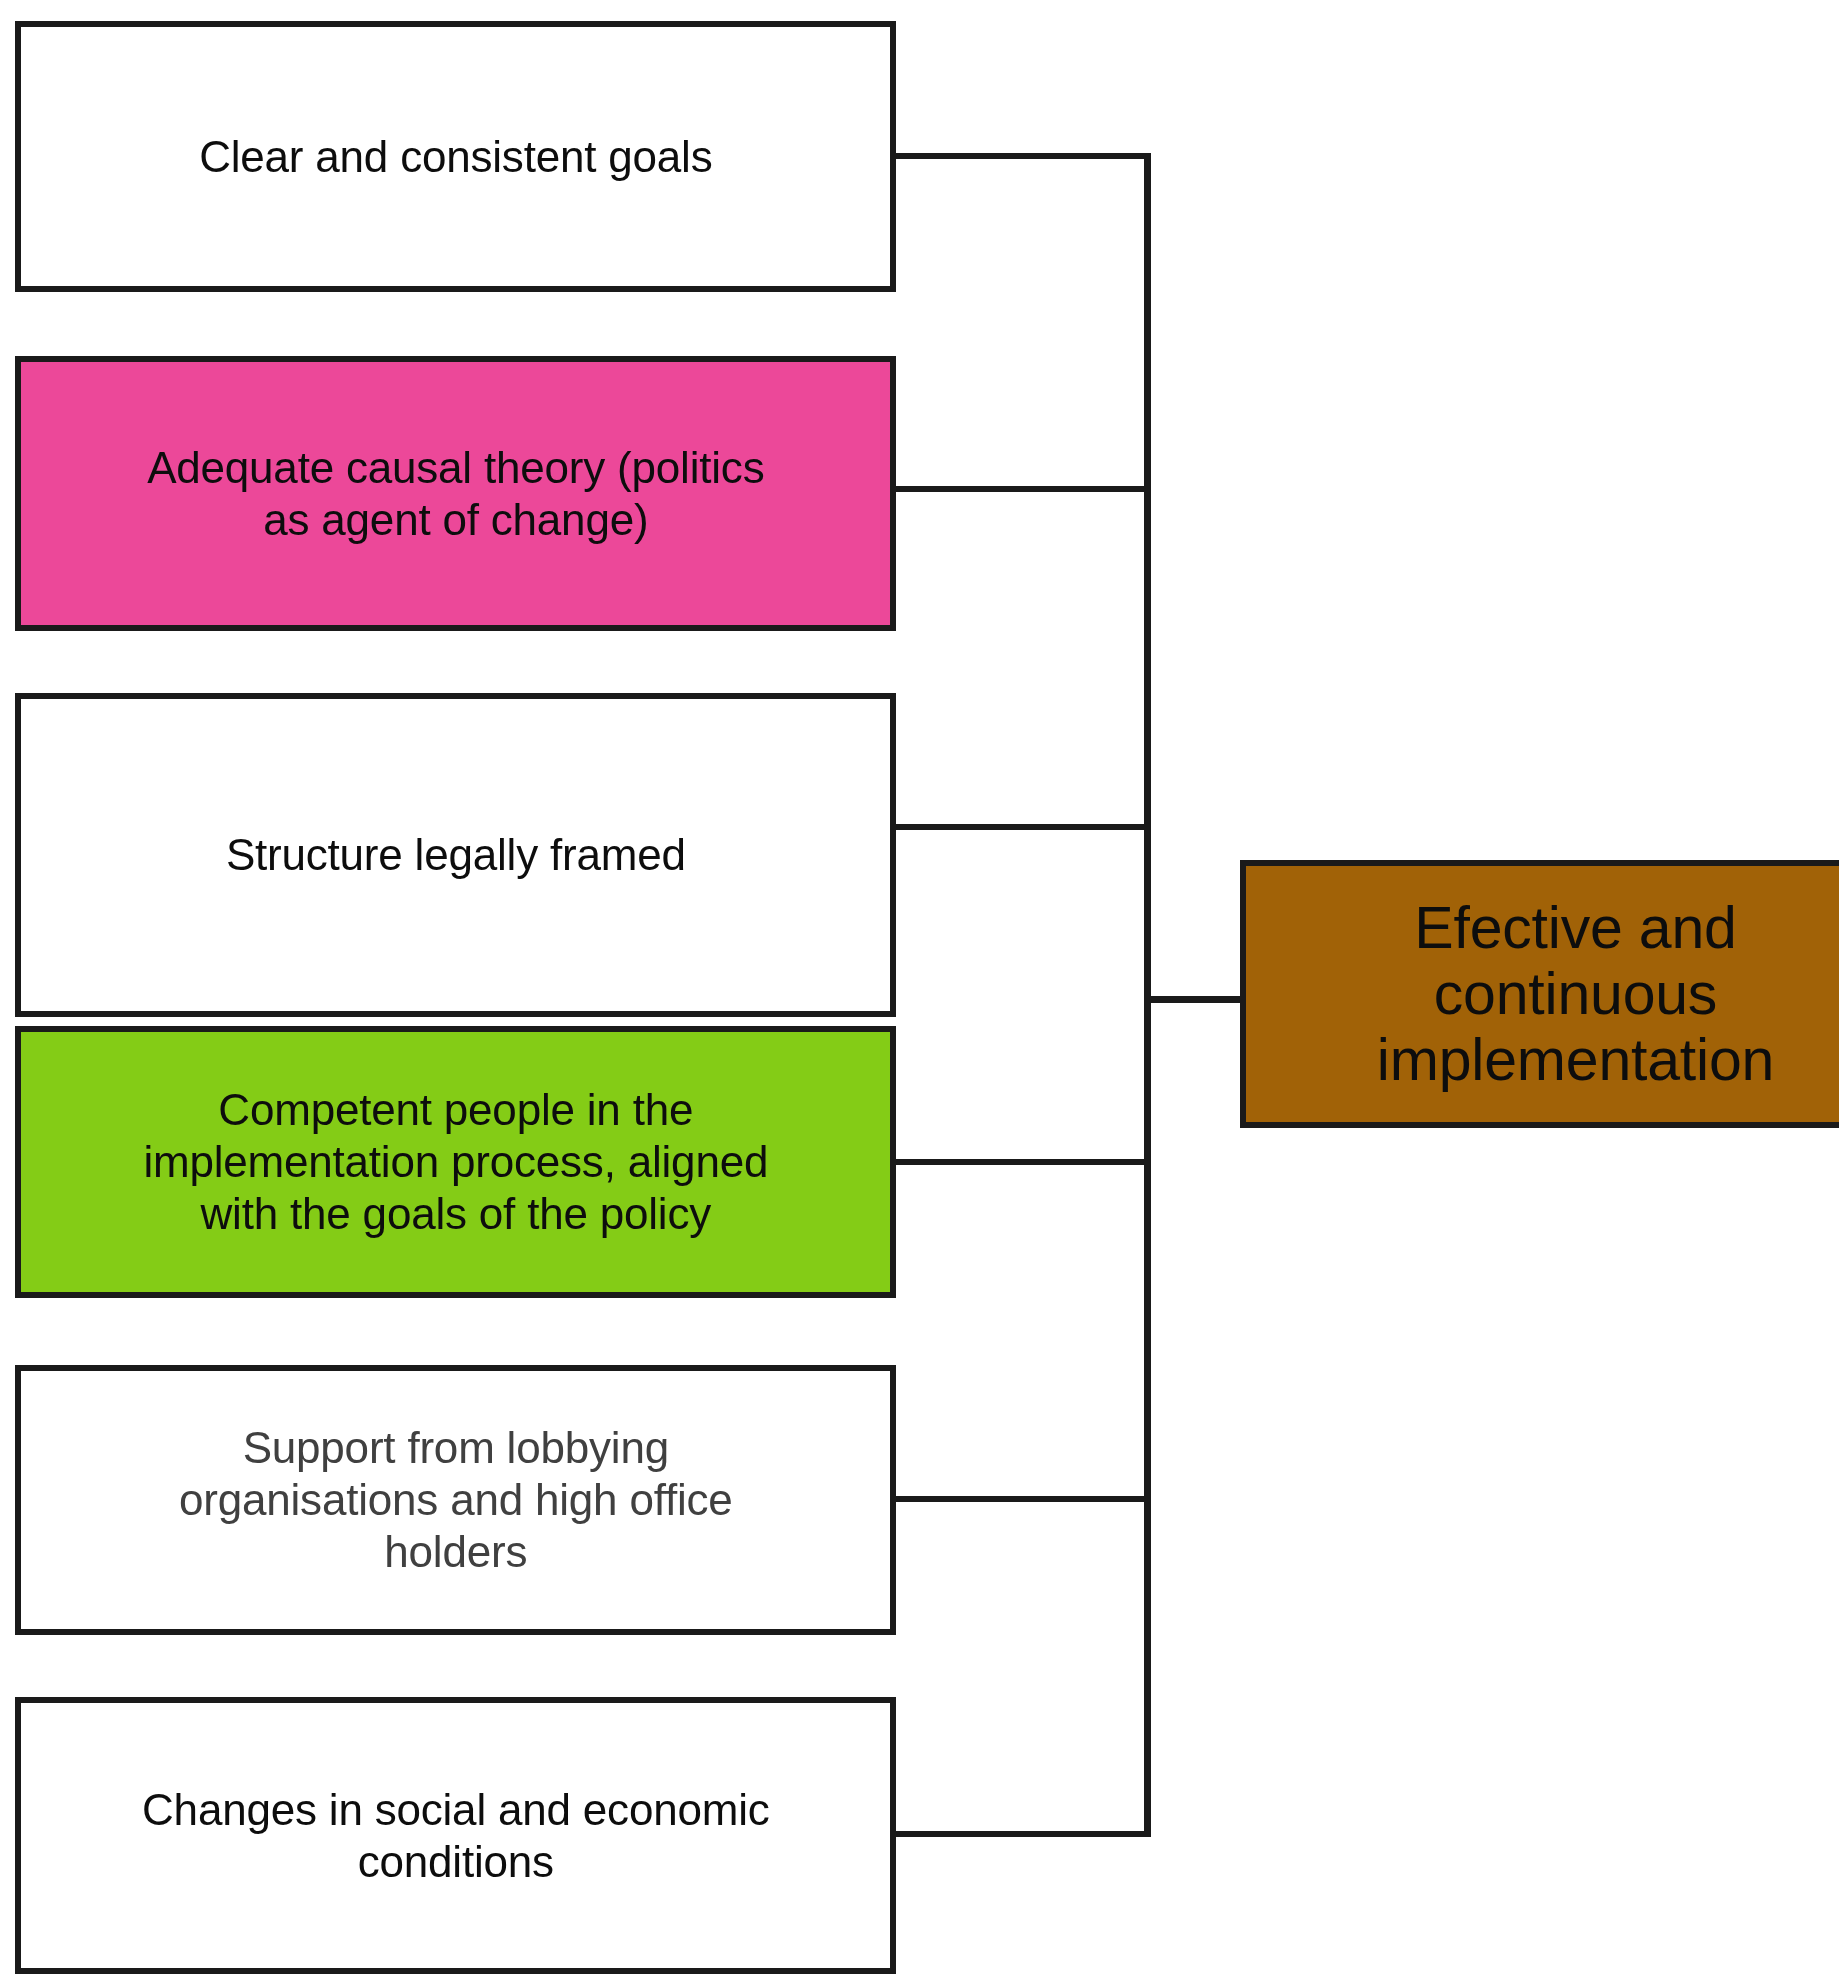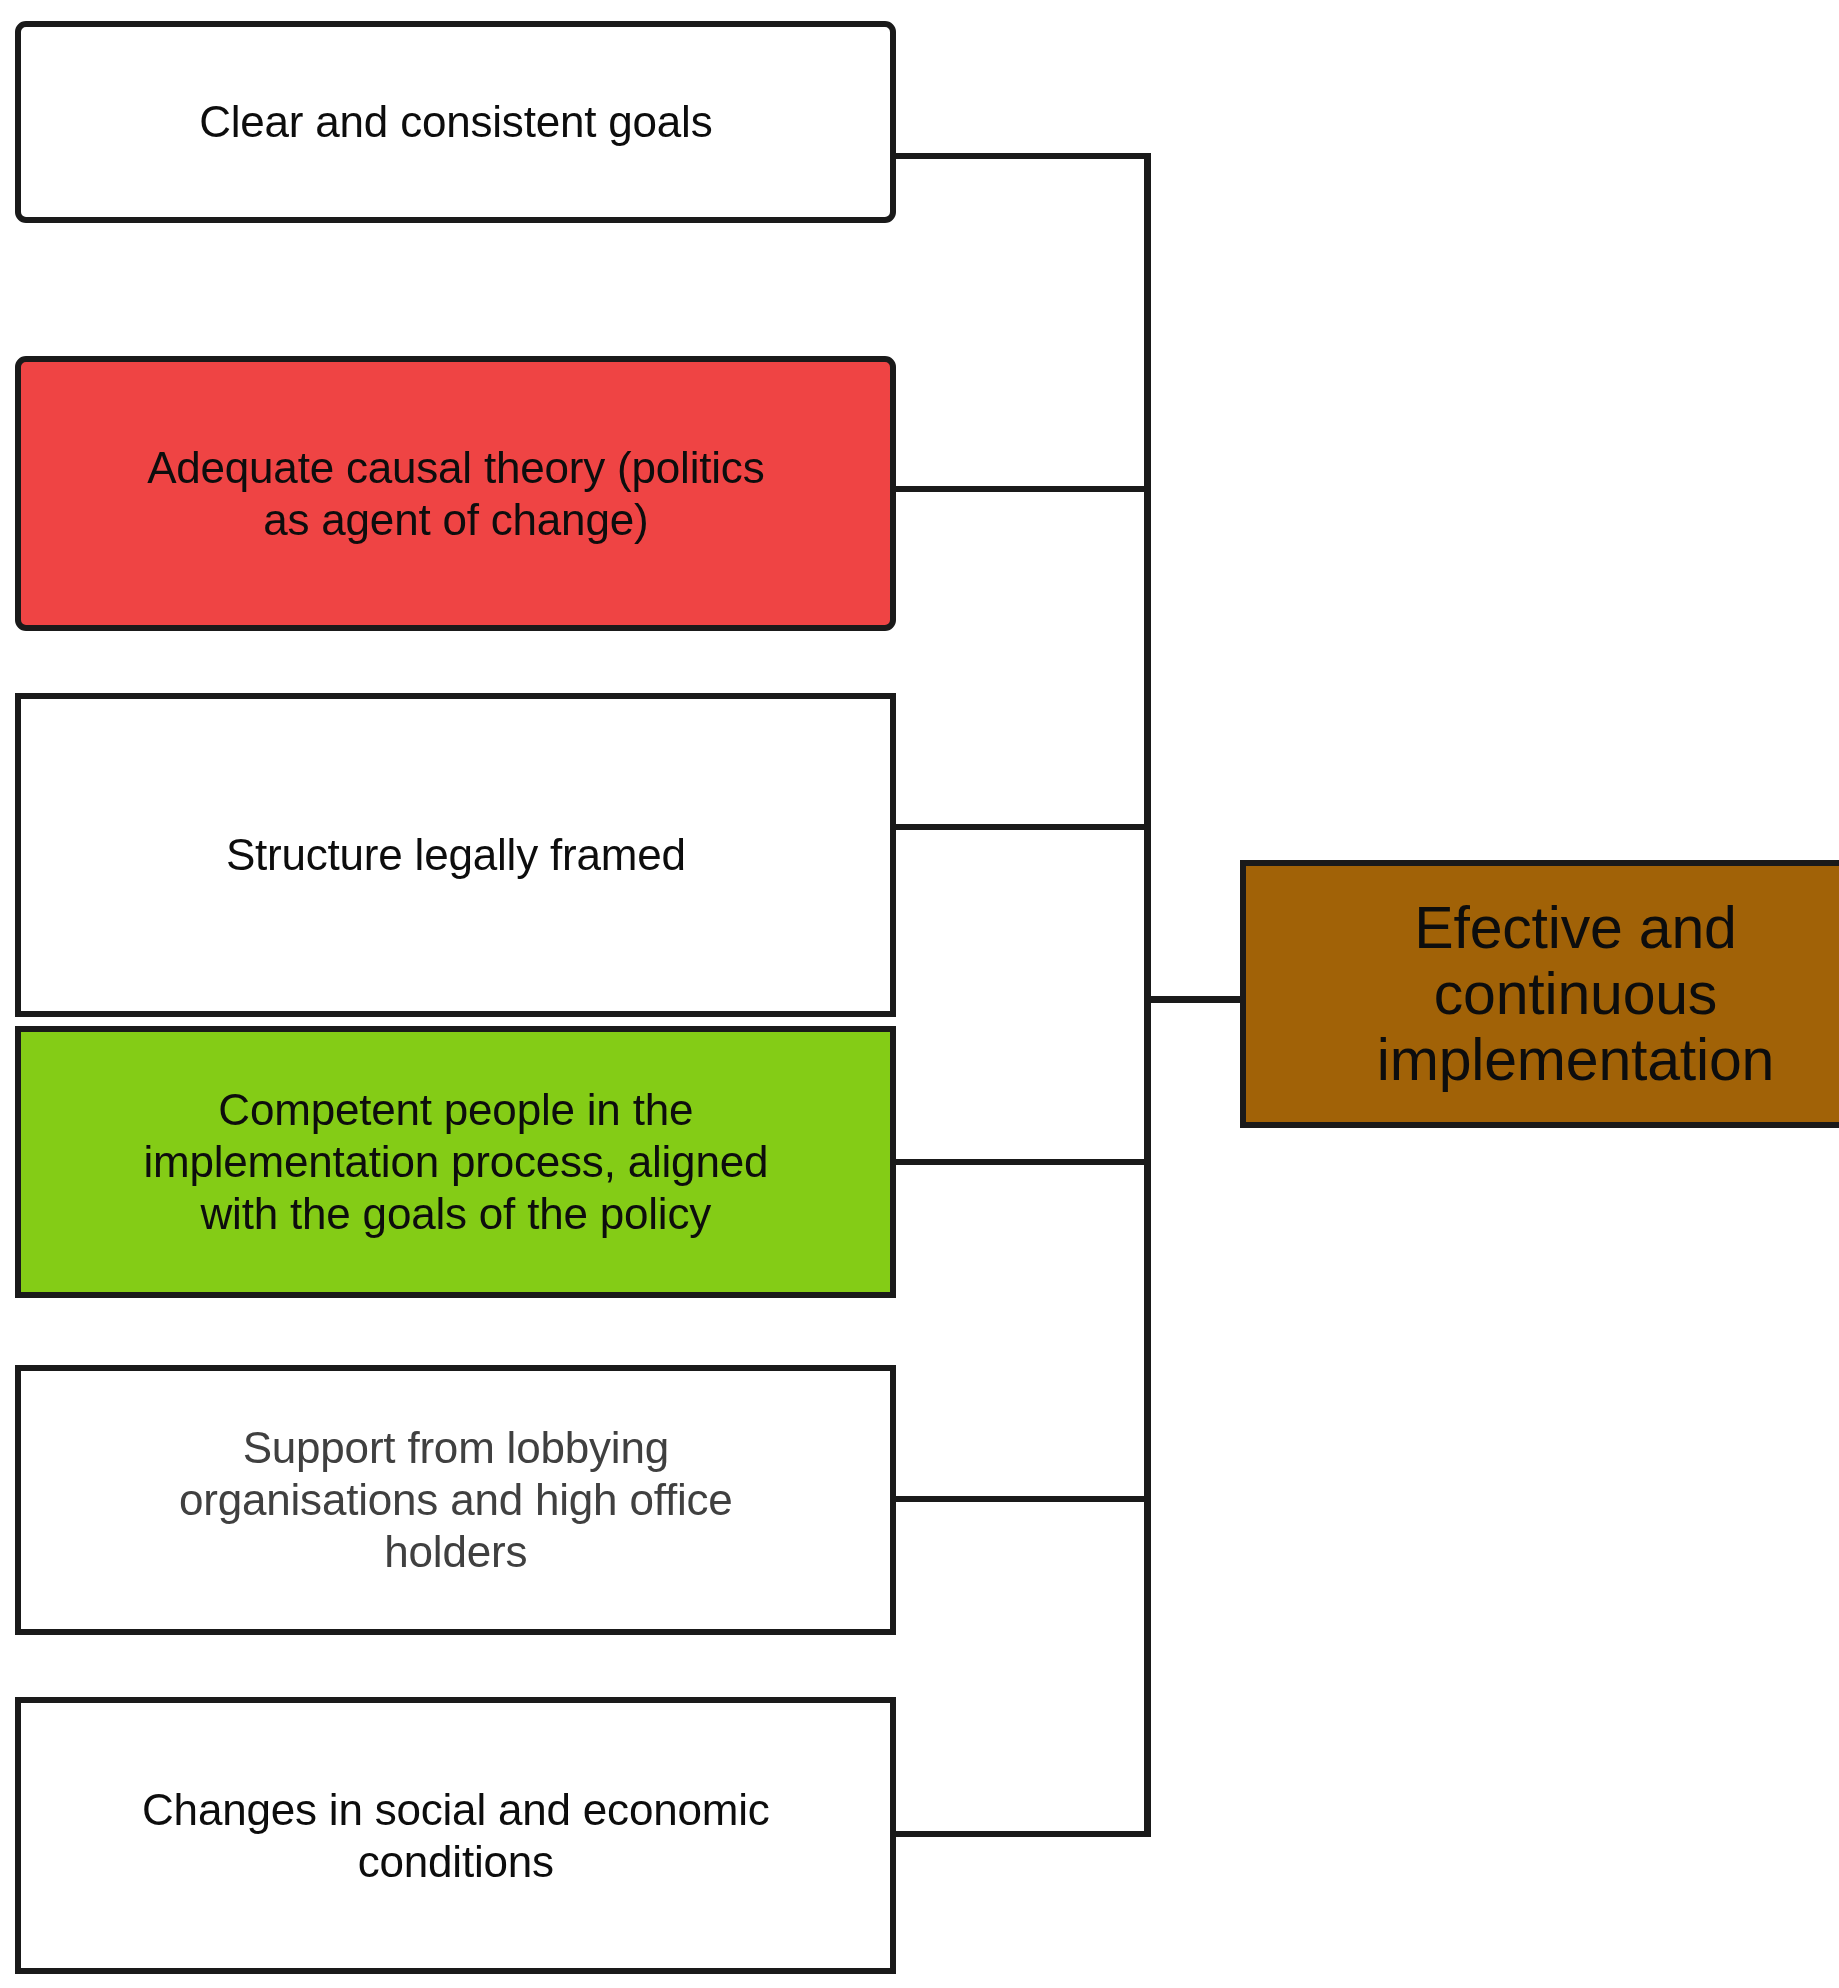--- a/index.html
+++ b/index.html
@@ -68,24 +68,24 @@
     background: #1a1a1a;
     height: 6.7px;
     z-index: 2;
   }
 </style>
 </head>
 <body>
 
 <div id="diagram-canvas" style="background: rgb(255, 255, 255);">
 
-  <div class="node-box factor-box" style="left: 15.3px; top: 21px; width: 881px; height: 202px; border-color: rgb(26, 26, 26); background: rgb(255, 255, 255); border-radius: 11px;">
+  <div class="node-box factor-box" style="left: 15.3px; top: 21px; width: 881px; height: 271px; border-color: rgb(26, 26, 26); background: rgb(255, 255, 255);">
     <span class="node-label" style="color: rgb(13, 13, 13);">Clear and consistent goals</span>
   </div>
-  <div class="node-box factor-box" style="left: 15.3px; top: 356px; width: 881px; height: 275px; border-color: rgb(26, 26, 26); background: #ef4444; border-radius: 11px;">
+  <div class="node-box factor-box" style="left: 15.3px; top: 356px; width: 881px; height: 275px; border-color: rgb(26, 26, 26); background: #ec4899;">
     <span class="node-label" style="color: rgb(13, 13, 13);">Adequate causal theory (politics
 as agent of change)</span>
   </div>
   <div class="node-box factor-box" style="left: 15.3px; top: 693px; width: 881px; height: 324px; border-color: rgb(26, 26, 26); background: rgb(255, 255, 255);">
     <span class="node-label" style="color: rgb(13, 13, 13);">Structure legally framed</span>
   </div>
   <div class="node-box factor-box" style="left: 15.3px; top: 1026px; width: 881px; height: 272px; border-color: rgb(26, 26, 26); background: #84cc16; text-align: center;">
     <span class="node-label" style="color: rgb(13, 13, 13);">Competent people in the
 implementation process, aligned
 with the goals of the policy</span>

